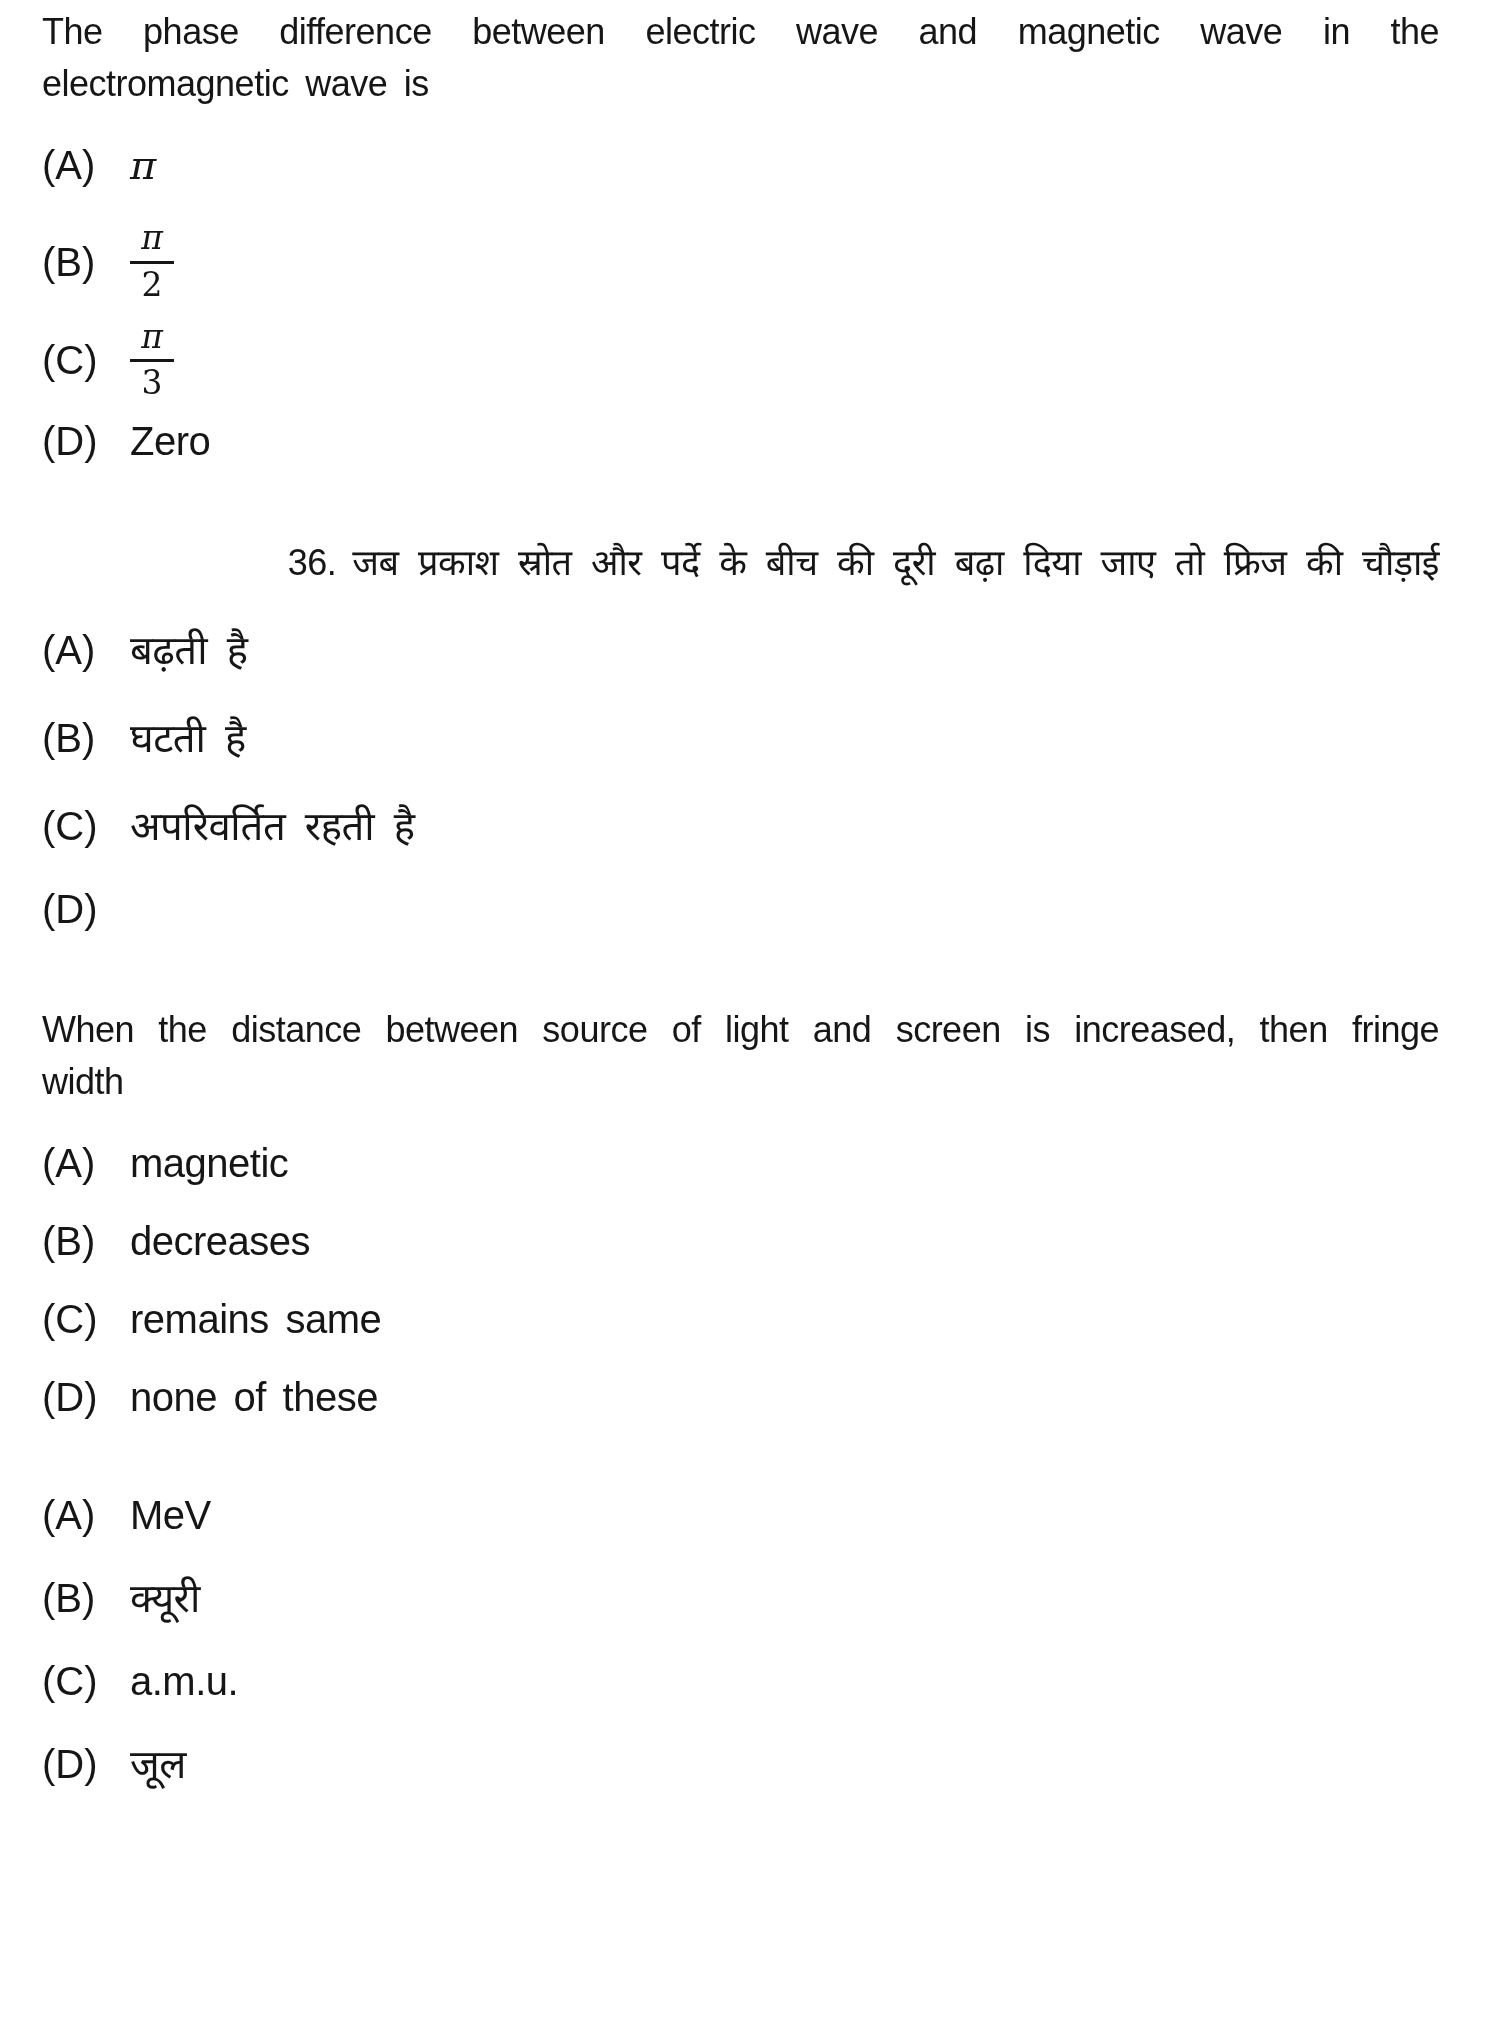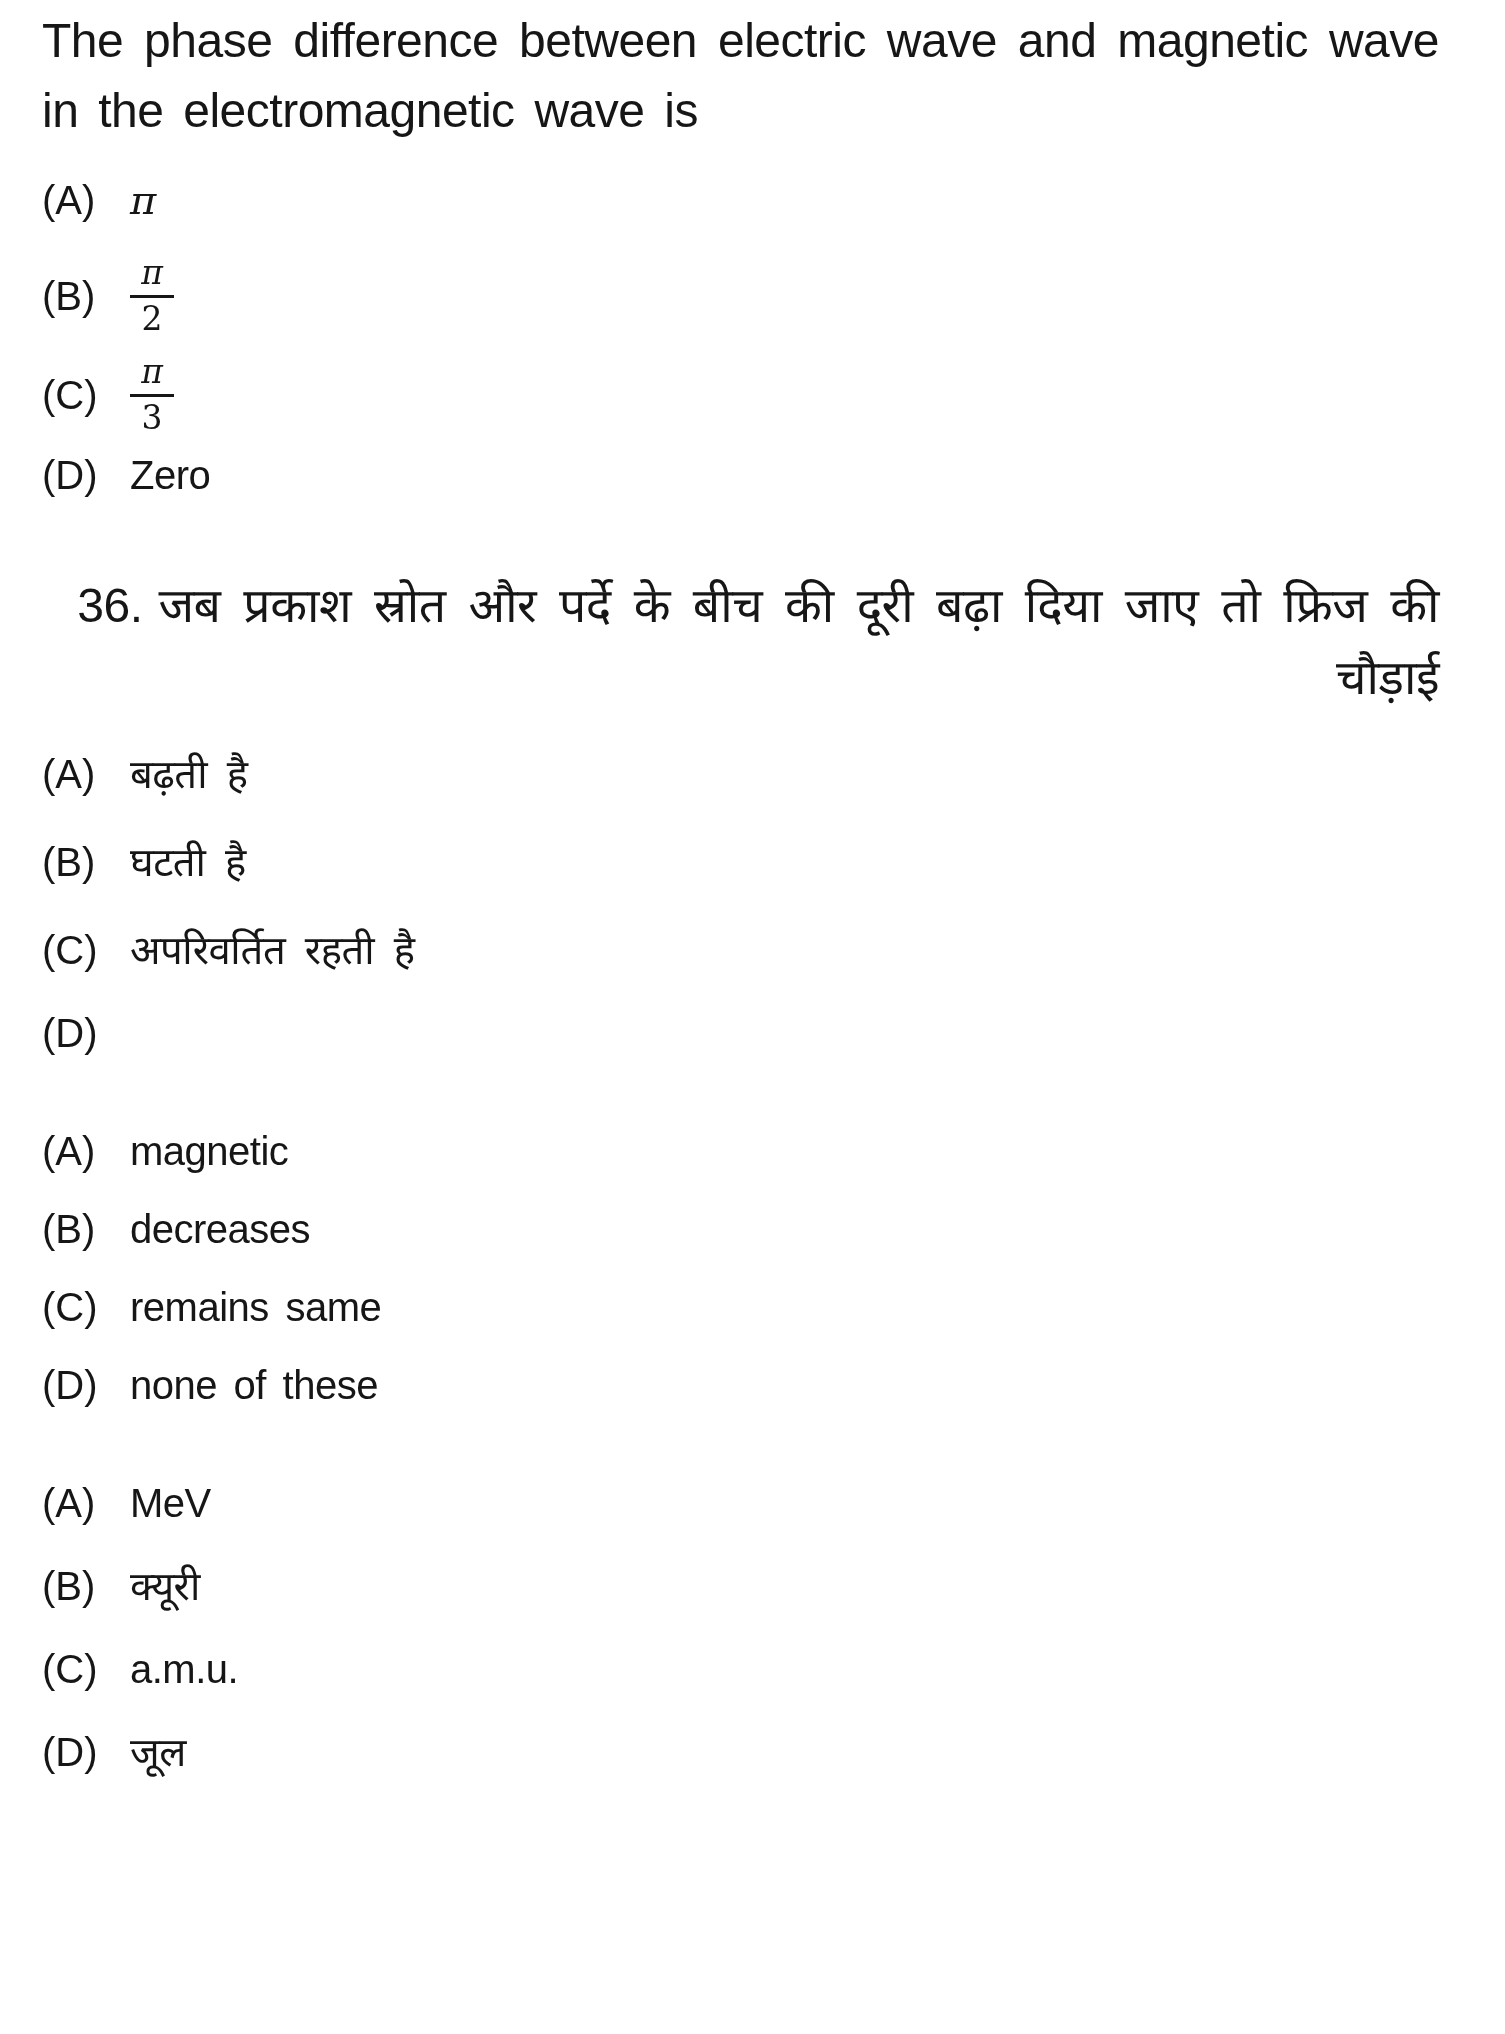--- a/index.html
+++ b/index.html
@@ -17,21 +17,21 @@
   }
   .page {
     width: 100%;
     height: 100%;
     padding: 6px 66px 0 42px;
   }
   .question-group {
     margin-bottom: 72px;
   }
   .q-text {
-    font-size: 48px;
+    font-size: 36px;
     line-height: 1.45;
     margin: 0 0 32px 0;
     text-align: justify;
     word-spacing: 7px;
     letter-spacing: -0.5px;
   }
   .q-text.hindi {
     text-align: right;
     line-height: 1.5;
     word-spacing: 10px;
@@ -145,20 +145,21 @@
     <div class="option">
       <span class="opt-label">(C)</span>
       <span class="opt-value hindi">अपरिवर्तित रहती है</span>
     </div>
     <div class="option">
       <span class="opt-label">(D)</span>
     </div>
   </div>
 
   <div class="question-group">
+    <p class="q-text">When the distance between source of light and screen is increased, then fringe width</p>
 
     <div class="option">
       <span class="opt-label">(A)</span>
       <span class="opt-value">magnetic</span>
     </div>
     <div class="option">
       <span class="opt-label">(B)</span>
       <span class="opt-value">decreases</span>
     </div>
     <div class="option">

